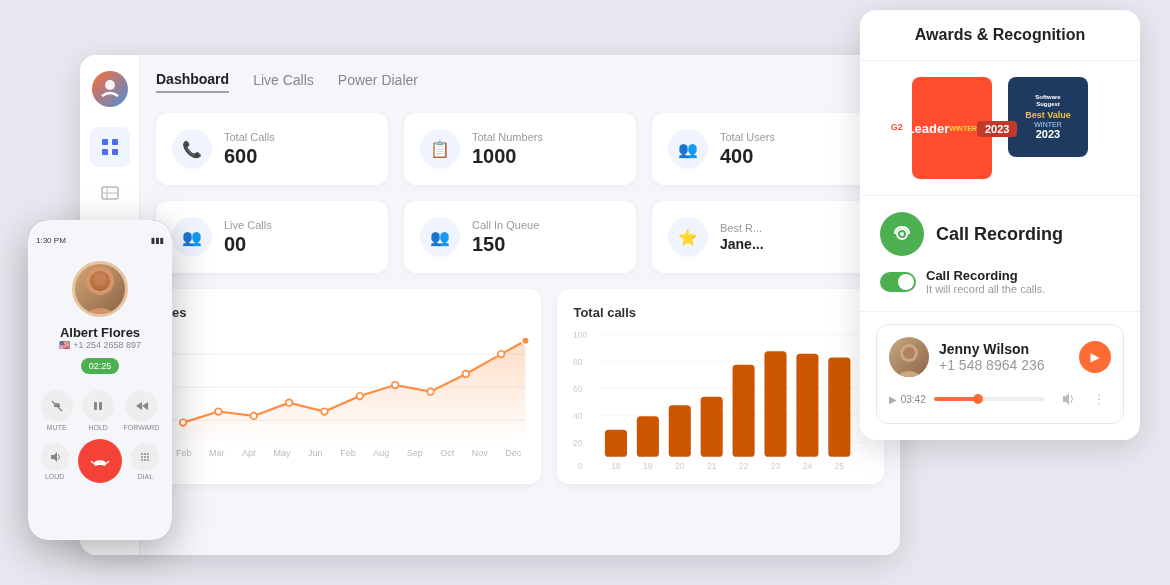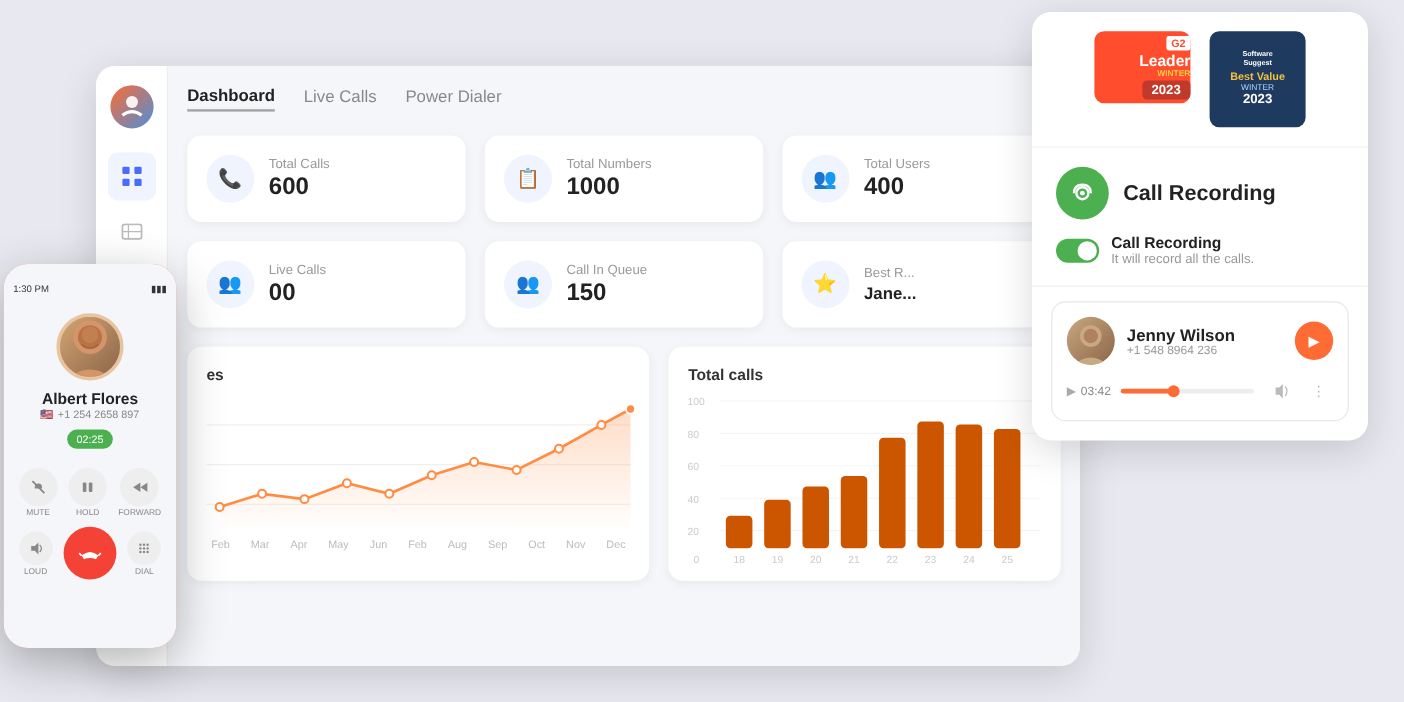--- a/index.html
+++ b/index.html
@@ -213,24 +213,24 @@
       font-size: 13px;
       font-weight: 600;
       color: #333;
       margin-bottom: 8px;
     }
 
     
     .phone-overlay {
       position: absolute;
       top: 220px;
-      left: 3px;
+      left: 28px;
       width: 144px;
       height: 320px;
-      background: #fca5a5;
+      background: #a3a3a3;
       border-radius: 20px;
       box-shadow: 0 12px 40px rgba(0,0,0,0.3);
       overflow: hidden;
       z-index: 10;
     }
 
     .phone-screen {
       background: #f5f6fa;
       height: 100%;
       border-radius: 20px;
@@ -494,21 +494,21 @@
       flex: 1;
     }
 
     .jenny-name {
       font-size: 14px;
       font-weight: 700;
       color: #222;
     }
 
     .jenny-number {
-      font-size: 10px;
+      font-size: 14px;
       color: #999;
     }
 
     .jenny-play-btn {
       width: 32px;
       height: 32px;
       border-radius: 50%;
       background: #ff6b35;
       display: flex;
       align-items: center;
@@ -855,24 +855,25 @@
             <circle cx="9" cy="9" r="1" fill="#888"></circle>
           </svg>
         </div>
         <span class="phone-ctrl-label">DIAL</span>
       </div>
     </div>
   </div>
 </div>
 
 <div class="awards-panel">
+  <div class="awards-header">Awards &amp; Recognition</div>
 
   <div class="awards-badges">
 
-    <div style="width:80px;height:60px;background:#ff4d2d;border-radius:8px;display:flex;flex-direction:column;align-items:flex-end;justify-content:center;position:relative;">
+    <div style="width:80px;height:102px;background:#ff4d2d;border-radius:8px;display:flex;flex-direction:row;align-items:center;justify-content:center;position:relative;">
       <div style="background:#fff;color:#ff4d2d;font-size:9px;font-weight:900;padding:1px 4px;border-radius:2px;margin-bottom:2px;">G2</div>
       <div style="color:#fff;font-size:13px;font-weight:900;line-height:1;">Leader</div>
       <div style="color:#ffcc44;font-size:7px;font-weight:700;margin-top:1px;">WINTER</div>
       <div style="background:#c0392b;color:#fff;font-size:11px;font-weight:900;padding:2px 8px;border-radius:4px;margin-top:2px;">2023</div>
     </div>
 
     <div style="width:80px;height:80px;background:#1e3a5f;border-radius:8px;display:flex;flex-direction:column;align-items:center;justify-content:center;">
       <div style="color:#fff;font-size:6px;font-weight:600;text-align:center;line-height:1.2;">Software<br>Suggest</div>
       <div style="color:#f0c040;font-size:9px;font-weight:900;margin-top:2px;">Best Value</div>
       <div style="color:#aad4ff;font-size:7px;margin-top:1px;">WINTER</div>

